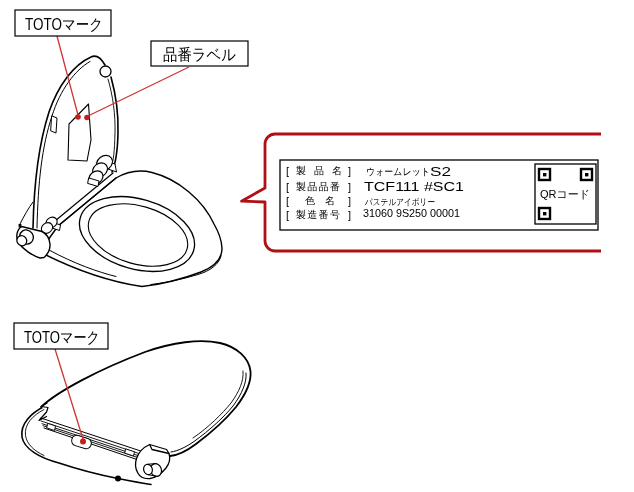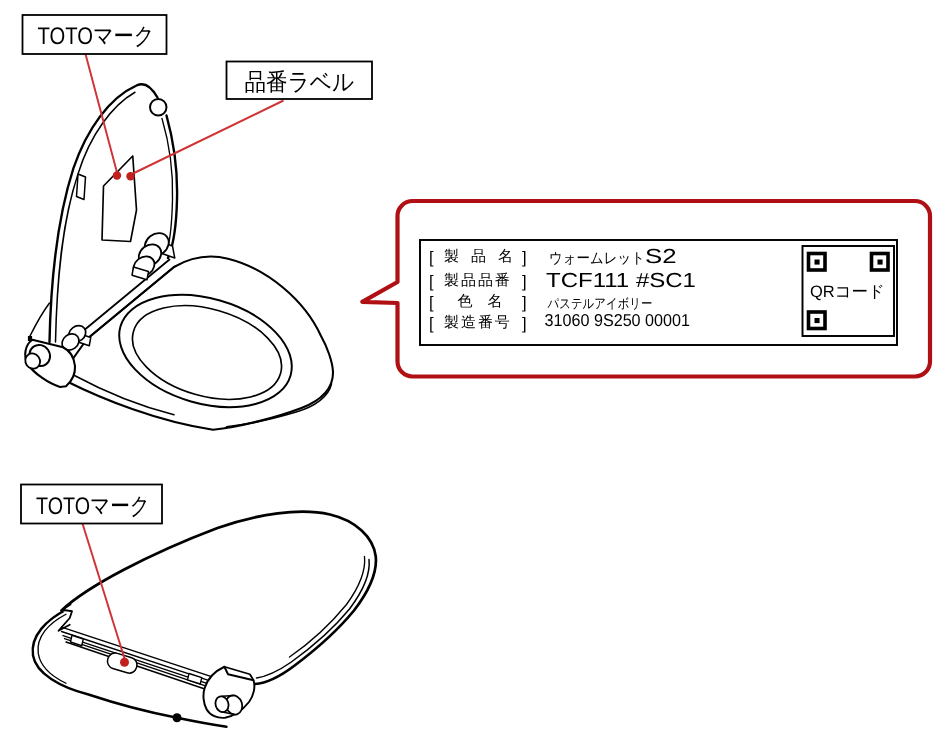--- a/index.html
+++ b/index.html
@@ -1,17 +1,17 @@
 <!DOCTYPE html>
 <html><head>
 <meta charset="utf-8">
 <style>
   html,body{margin:0;padding:0;background:#fff;}
   .wrap{position:relative;width:601px;height:492px;background:#fff;overflow:hidden;
-        font-family:"Liberation Sans", sans-serif;padding-left:29px;}
+        font-family:"Liberation Sans", sans-serif;}
   svg{position:absolute;left:0;top:0;}
   text{font-family:"Liberation Sans", sans-serif;fill:#000;}
 </style>
 </head>
 <body>
 <div class="wrap">
 <svg width="634" height="492" viewBox="0 0 634 492">
 
   <g stroke="#000" fill="none" stroke-width="1.3" stroke-linejoin="round" stroke-linecap="round">
 

